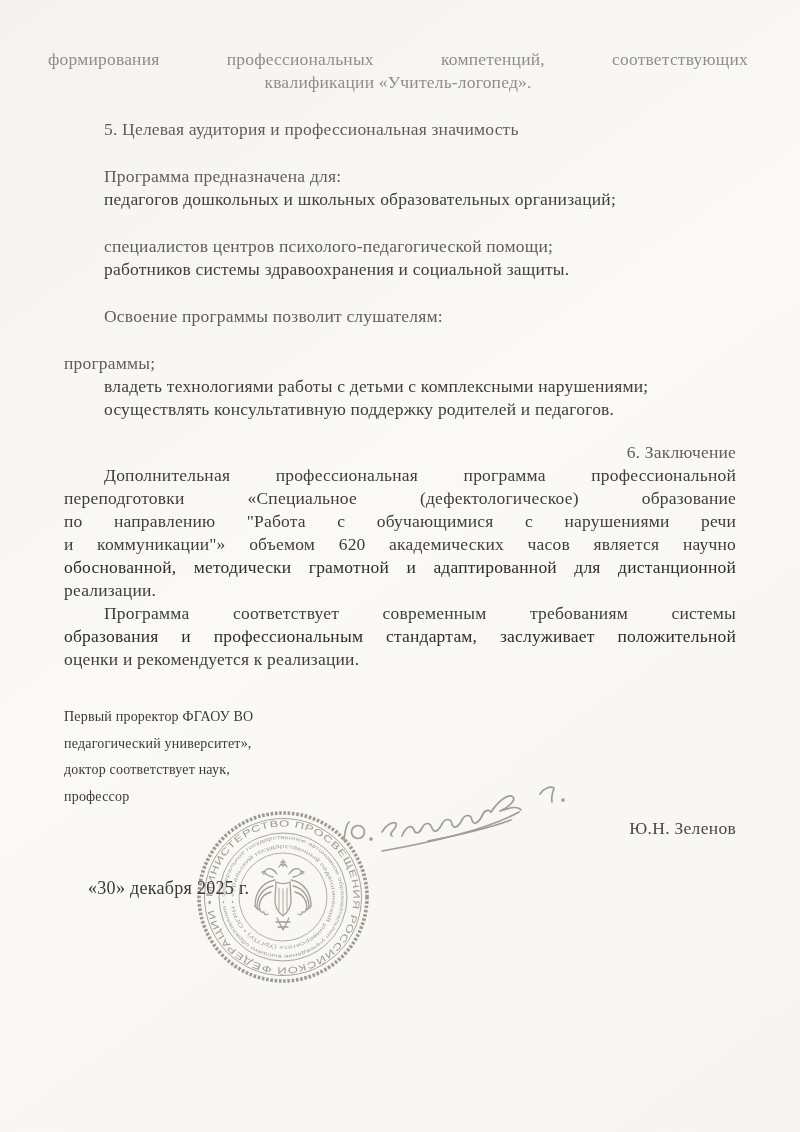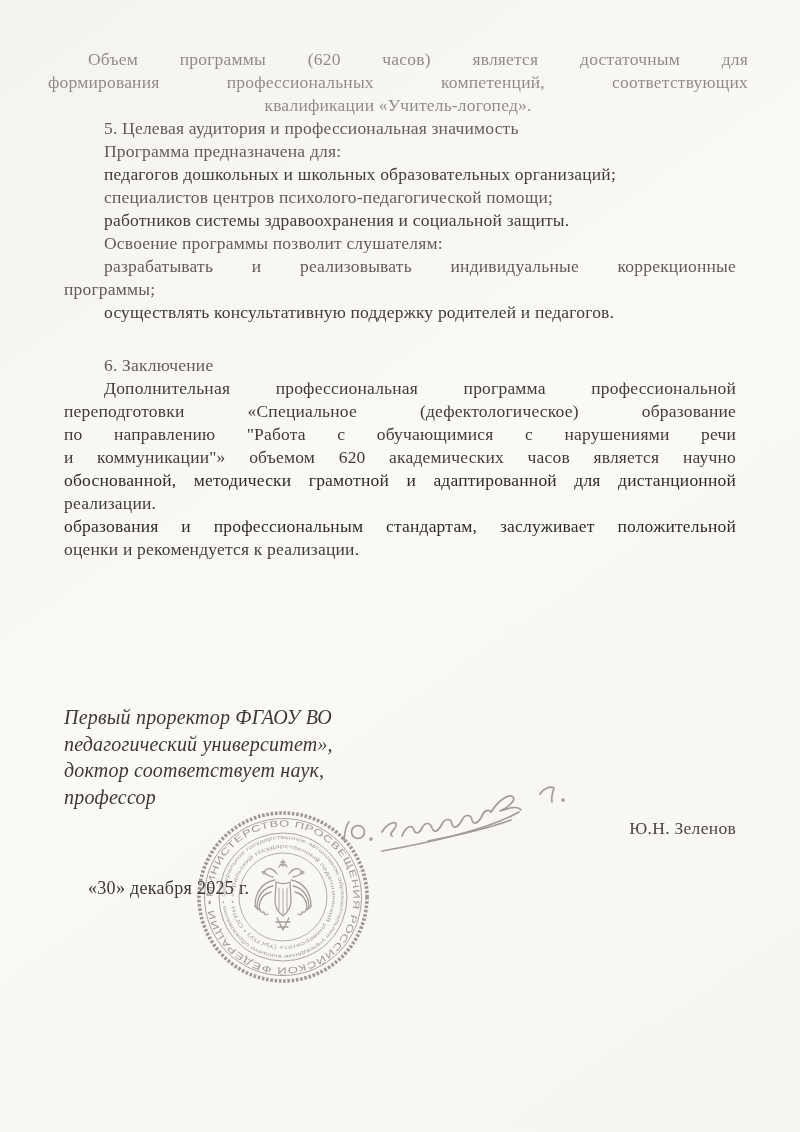--- a/index.html
+++ b/index.html
@@ -12,28 +12,28 @@
   }
   .body-text{
     position:absolute;top:48px;left:64px;width:672px;
     font-size:17.5px;line-height:23px;letter-spacing:.2px;
   }
   .ln{min-height:23px;white-space:nowrap;}
   .just{white-space:normal;text-align:justify;text-align-last:justify;}
   .ind{text-indent:40px;}
   .p1{margin-left:-16px;width:700px;}
   .s1{color:#908d86;text-align:center;}
-  .s2{color:#615d55;}
+  .s2{color:#615d55;margin-top:24px;}
   .s3{color:#403d37;}
   .s4{color:#2e2b26;}
   .mt33{}
-  .mt30{margin-top:30px;}
+  .mt30{margin-top:20px;text-align:right;}
   .sig-block{
     position:absolute;top:704px;left:64px;
-    font-size:20px;line-height:26.5px;color:#3c3933;letter-spacing:.2px;font-style:italic;
+    font-size:14px;line-height:26.5px;color:#3c3933;letter-spacing:.2px;
   }
   .signer-name{
     position:absolute;top:818px;right:64px;
     font-size:17.5px;color:#4b473f;letter-spacing:.3px;z-index:3;
   }
   .date-line{
     position:absolute;top:878px;left:88px;
     font-size:18px;color:#3b3832;letter-spacing:.3px;z-index:3;
   }
   .stamp{
@@ -43,41 +43,41 @@
   .autograph{
     position:absolute;left:322px;top:778px;width:266px;height:92px;z-index:4;
   }
 </style>
 </head>
 <body>
 
 <div class="page">
 
   <div class="body-text">
-    <div class="ln just ind p1 s1">Объем программы (620 часов) является достаточным для</div>
     <div class="ln just p1 s1">формирования профессиональных компетенций, соответствующих</div>
     <div class="ln p1 s1">квалификации «Учитель-логопед».</div>
 
     <div class="ln ind s2 mt33">5. Целевая аудитория и профессиональная значимость</div>
     <div class="ln ind s2">Программа предназначена для:</div>
     <div class="ln ind s3">педагогов дошкольных и школьных образовательных организаций;</div>
     <div class="ln ind s2">специалистов центров психолого-педагогической помощи;</div>
     <div class="ln ind s3">работников системы здравоохранения и социальной защиты.</div>
     <div class="ln ind s2">Освоение программы позволит слушателям:</div>
-    <div class="ln just ind s2">разрабатывать и реализовывать индивидуальные коррекционные</div>
     <div class="ln s2">программы;</div>
+    <div class="ln ind s3">владеть технологиями работы с детьми с комплексными нарушениями;</div>
     <div class="ln ind s3">осуществлять консультативную поддержку родителей и педагогов.</div>
 
     <div class="ln ind s2 mt30">6. Заключение</div>
     <div class="ln just ind s3">Дополнительная профессиональная программа профессиональной</div>
     <div class="ln just s3">переподготовки «Специальное (дефектологическое) образование</div>
     <div class="ln just s3">по направлению "Работа с обучающимися с нарушениями речи</div>
     <div class="ln just s3">и коммуникации"» объемом 620 академических часов является научно</div>
     <div class="ln just s4">обоснованной, методически грамотной и адаптированной для дистанционной</div>
     <div class="ln s3">реализации.</div>
+    <div class="ln just ind s3">Программа соответствует современным требованиям системы</div>
     <div class="ln just s4">образования и профессиональным стандартам, заслуживает положительной</div>
     <div class="ln s3">оценки и рекомендуется к реализации.</div>
   </div>
 
   <div class="sig-block">
     <div class="ln">Первый проректор ФГАОУ ВО</div>
     <div class="ln">педагогический университет»,</div>
     <div class="ln">доктор соответствует наук,</div>
     <div class="ln">профессор</div>
   </div>

